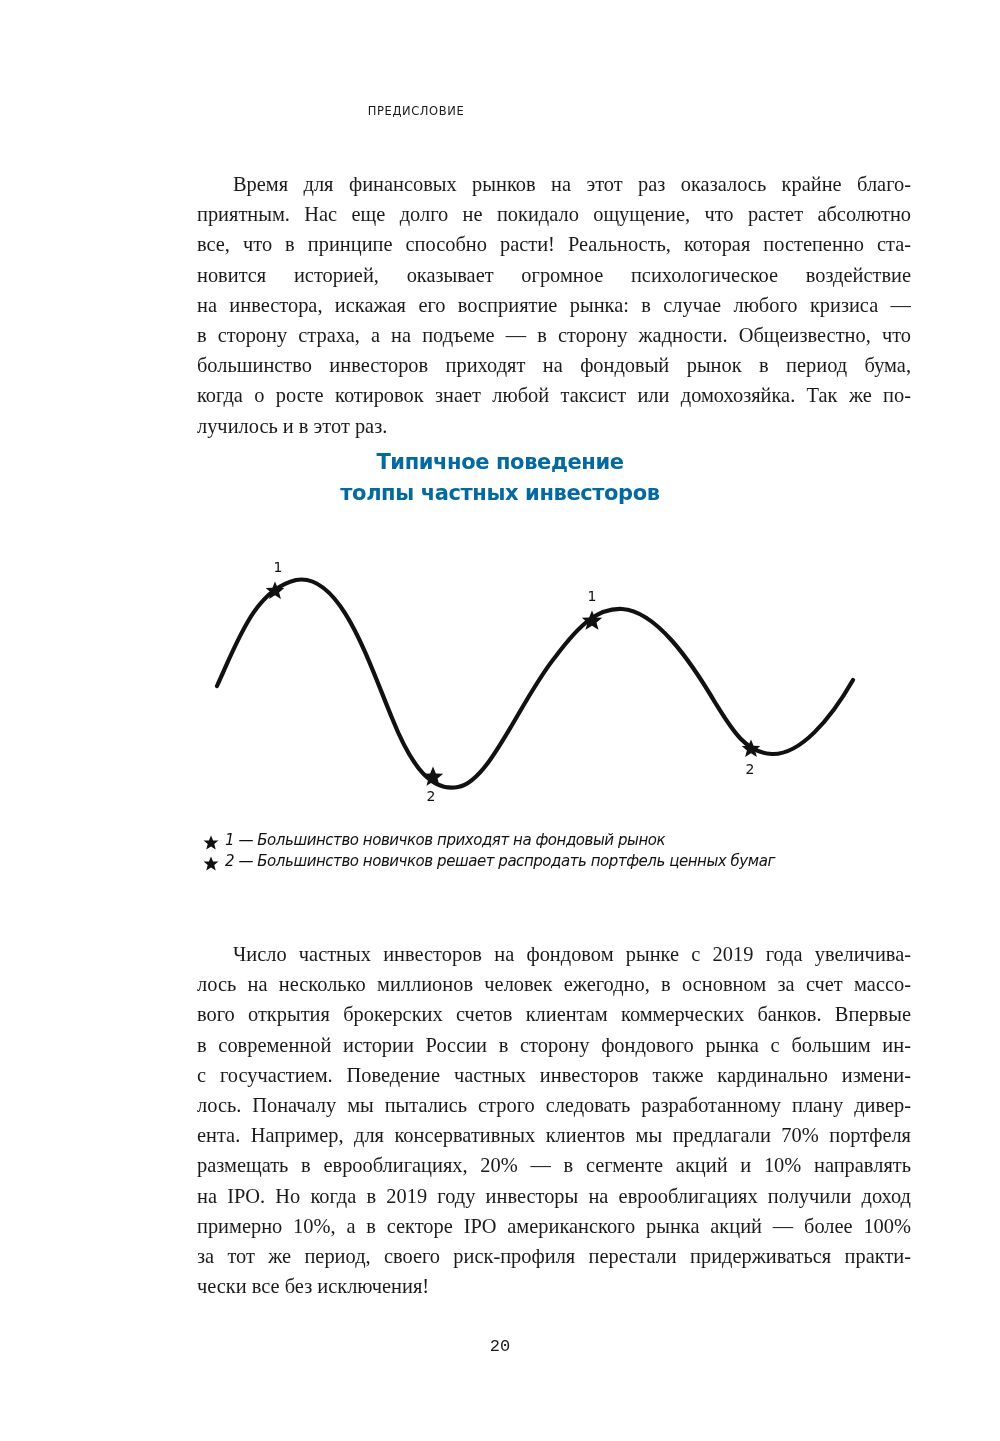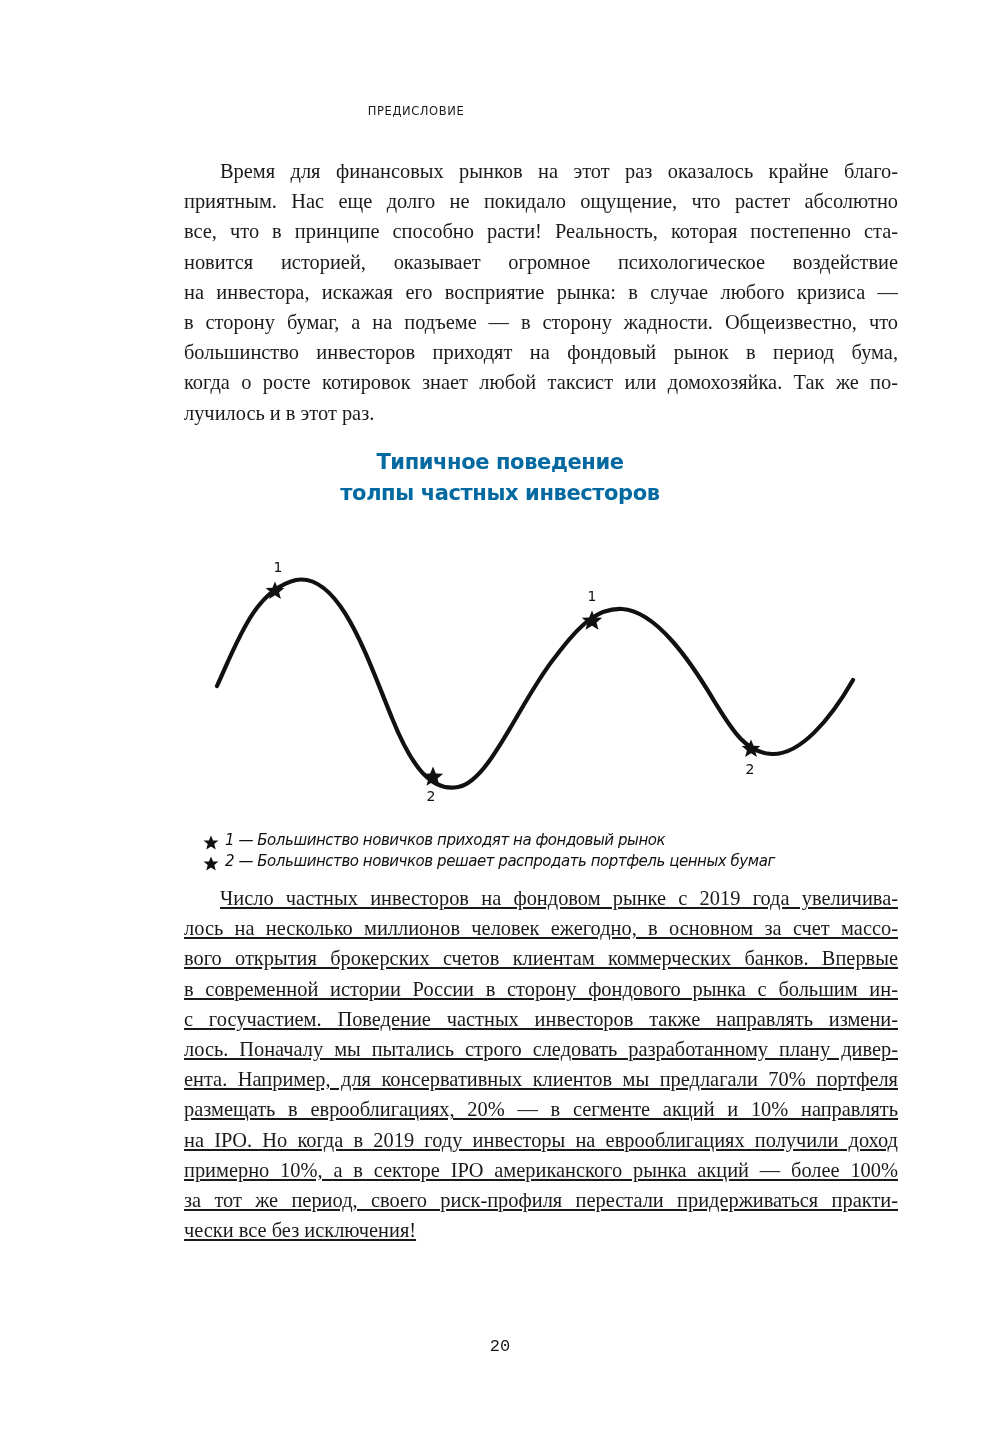--- a/index.html
+++ b/index.html
@@ -26,37 +26,37 @@
       color: #1a1a1a;
     }
     .para {
       position: absolute;
       left: 181px;
       width: 714px;
       font-family: "Liberation Serif", serif;
       font-size: 20.4px;
       line-height: 30.2px;
       color: #1a1a1a;
-      margin: 3px;
+      margin: 16px;
     }
     .para .line {
       display: block;
       white-space: nowrap;
       text-align: justify;
       text-align-last: justify;
       height: 30.2px;
     }
     .para .line.last {
       text-align-last: left;
     }
     .para .line.indent {
       padding-left: 36px;
     }
     #para-1 { top: 153px; }
-    #para-2 { top: 880px; text-decoration: underline; }
+    #para-2 { top: 923px; }
 
     .figure-title {
       position: absolute;
       top: 447px;
       left: 0;
       width: 1000px;
       text-align: center;
       font-family: "DejaVu Sans", sans-serif;
       font-weight: bold;
       font-size: 21px;
@@ -121,21 +121,21 @@
 <body>
 
 <div class="running-head">ПРЕДИСЛОВИЕ</div>
 
 <div class="para" id="para-1">
   <span class="line indent">Время для финансовых рынков на этот раз оказалось крайне благо-</span>
   <span class="line">приятным. Нас еще долго не покидало ощущение, что растет абсолютно</span>
   <span class="line">все, что в принципе способно расти! Реальность, которая постепенно ста-</span>
   <span class="line">новится историей, оказывает огромное психологическое воздействие</span>
   <span class="line">на инвестора, искажая его восприятие рынка: в случае любого кризиса —</span>
-  <span class="line">в сторону бумаг, а на подъеме — в сторону жадности. Общеизвестно, что</span>
+  <span class="line">в сторону страха, а на подъеме — в сторону жадности. Общеизвестно, что</span>
   <span class="line">большинство инвесторов приходят на фондовый рынок в период бума,</span>
   <span class="line">когда о росте котировок знает любой таксист или домохозяйка. Так же по-</span>
   <span class="line last">лучилось и в этот раз.</span>
 </div>
 
 <div class="figure-title">
   <span>Типичное поведение</span>
   <span>толпы частных инвесторов</span>
 </div>
 
@@ -178,21 +178,21 @@
       </svg>
     <span>2 — Большинство новичков решает распродать портфель ценных бумаг</span>
   </div>
 </div>
 
 <div class="para" id="para-2">
   <span class="line indent">Число частных инвесторов на фондовом рынке с 2019 года увеличива-</span>
   <span class="line">лось на несколько миллионов человек ежегодно, в основном за счет массо-</span>
   <span class="line">вого открытия брокерских счетов клиентам коммерческих банков. Впервые</span>
   <span class="line">в современной истории России в сторону фондового рынка с большим ин-</span>
-  <span class="line">с госучастием. Поведение частных инвесторов также направлять измени-</span>
+  <span class="line">с госучастием. Поведение частных инвесторов также кардинально измени-</span>
   <span class="line">лось. Поначалу мы пытались строго следовать разработанному плану дивер-</span>
   <span class="line">ента. Например, для консервативных клиентов мы предлагали 70% портфеля</span>
   <span class="line">размещать в еврооблигациях, 20% — в сегменте акций и 10% направлять</span>
   <span class="line">на IPO. Но когда в 2019 году инвесторы на еврооблигациях получили доход</span>
   <span class="line">примерно 10%, а в секторе IPO американского рынка акций — более 100%</span>
   <span class="line">за тот же период, своего риск-профиля перестали придерживаться практи-</span>
   <span class="line last">чески все без исключения!</span>
 </div>
 
 <div class="page-number">20</div>

